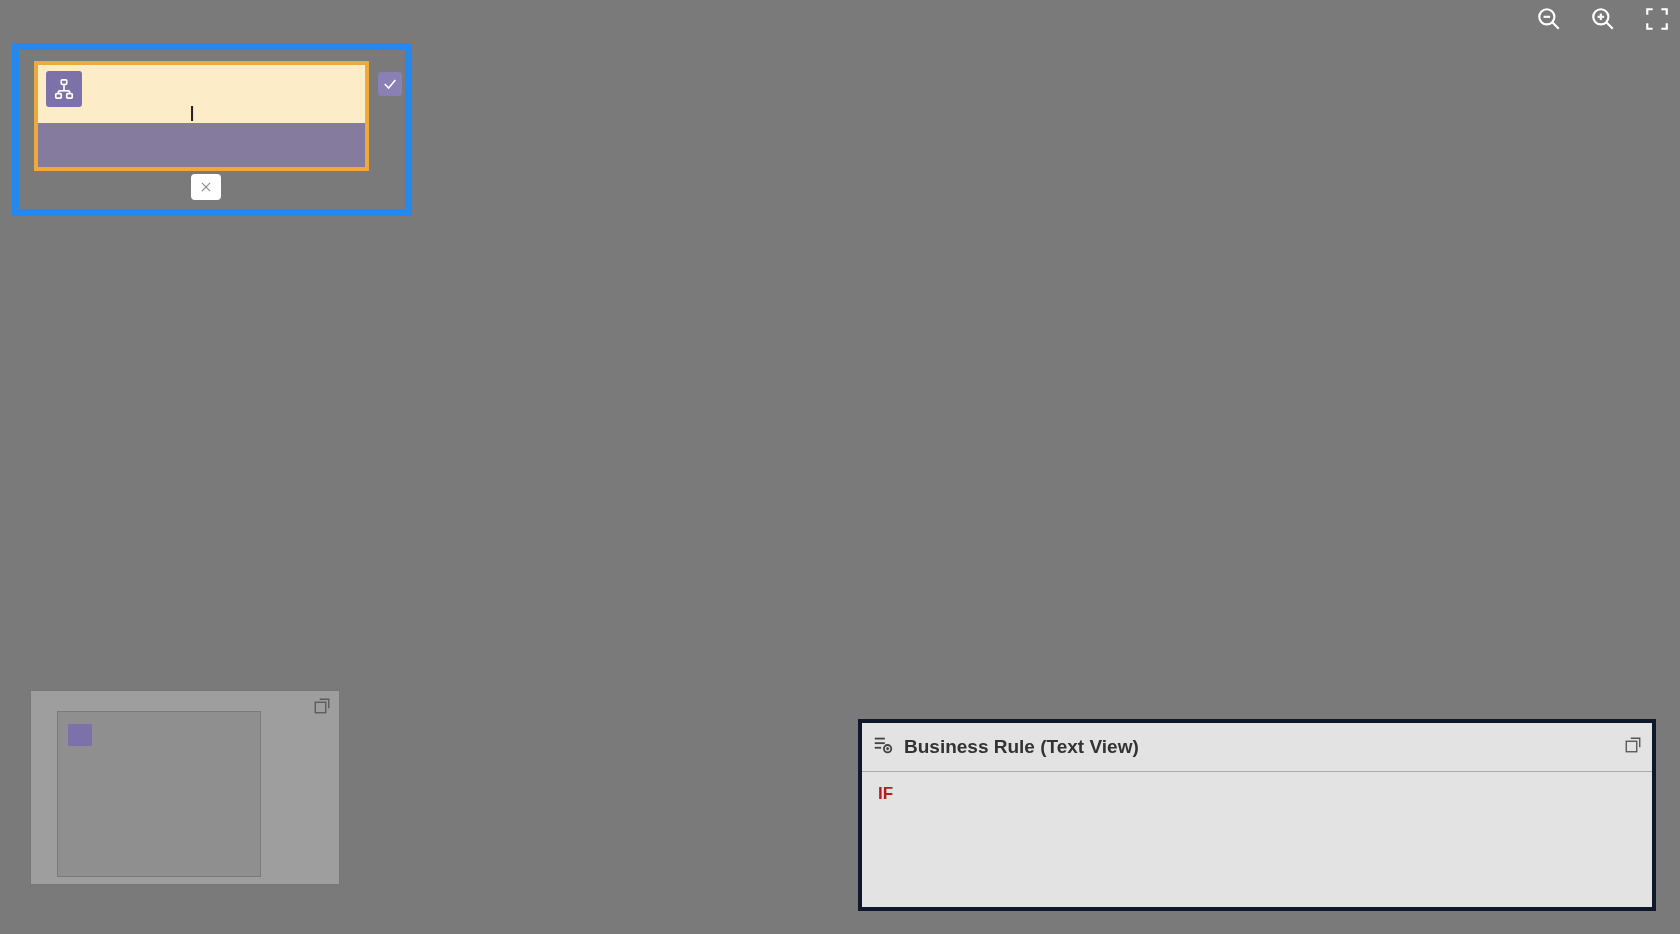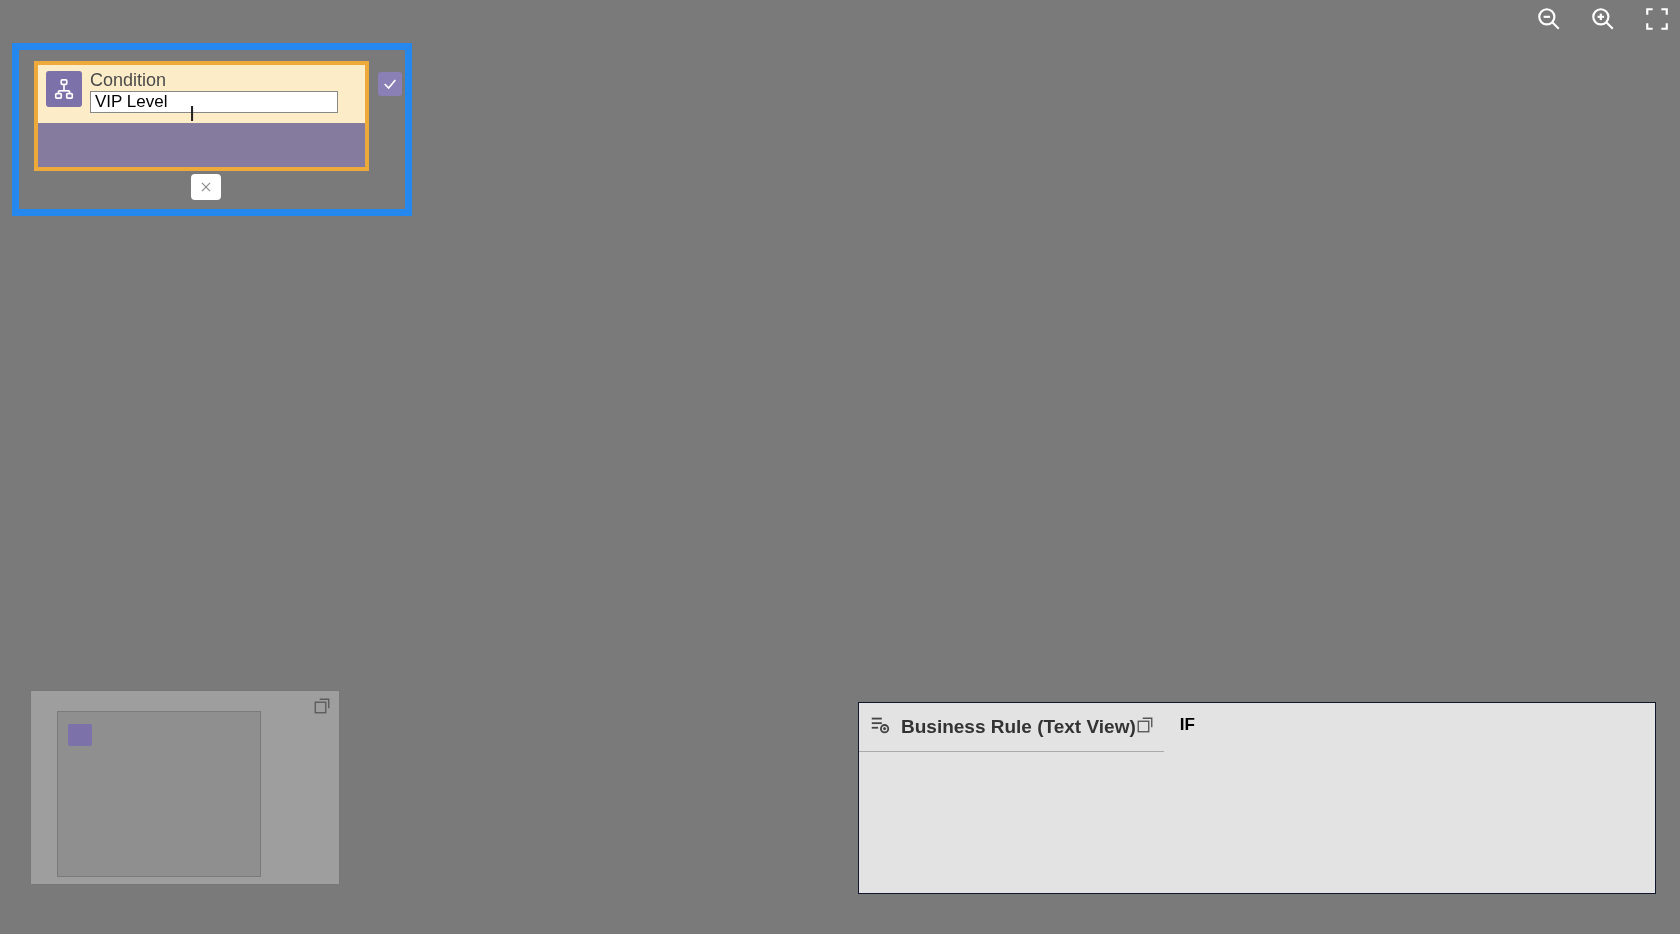--- a/index.html
+++ b/index.html
@@ -199,27 +199,28 @@
     width: 24px;
     height: 22px;
     background: #7c71a8;
     border-radius: 2px;
   }
 
   
   .textview {
     position: absolute;
     left: 858px;
-    top: 702px;
+    top: 719px;
     width: 798px;
     height: 192px;
     background: #e3e3e3;
-    border: 1px solid #0f172a;
-    box-sizing: border-box;
-    display: flex;
+    border: 4px solid #0f172a;
+    box-sizing: border-box;
+    display: flex;
+    flex-direction: column;
   }
   .textview-header {
     height: 48px;
     border-bottom: 1px solid #aaa;
     display: flex;
     align-items: center;
     padding: 0 10px;
     font-size: 19px;
     font-weight: 600;
     color: #333;
@@ -241,21 +242,21 @@
     width: 18px;
     height: 18px;
     stroke: #555;
     fill: none;
     stroke-width: 1.8;
   }
   .textview-body {
     flex: 1;
     padding: 12px 16px;
     font-size: 17px;
-    color: #000000;
+    color: #b91c1c;
   }
   .textview-body .kw {
     font-weight: 600;
     margin-bottom: 18px;
   }
 </style>
 </head>
 <body>
 
 <div class="toolbar">
@@ -292,24 +293,20 @@
         <svg viewBox="0 0 24 24">
           <rect x="9" y="2" width="6" height="5" rx="1"></rect>
           <rect x="3" y="17" width="6" height="5" rx="1"></rect>
           <rect x="15" y="17" width="6" height="5" rx="1"></rect>
           <line x1="12" y1="7" x2="12" y2="12"></line>
           <line x1="6" y1="17" x2="6" y2="14"></line>
           <line x1="18" y1="17" x2="18" y2="14"></line>
           <line x1="6" y1="14" x2="18" y2="14"></line>
           <line x1="12" y1="12" x2="12" y2="14"></line>
         </svg>
-      </div>
-      <div class="cond-title-col">
-        <div class="cond-label">Condition</div>
-        <input class="cond-input" type="text" value="VIP Level" style="">
       </div>
     </div>
     <div class="condition-body"></div>
   </div>
 
   <div class="confirm-badge">
     <svg viewBox="0 0 24 24">
       <polyline points="4,12 10,18 20,6"></polyline>
     </svg>
   </div>

